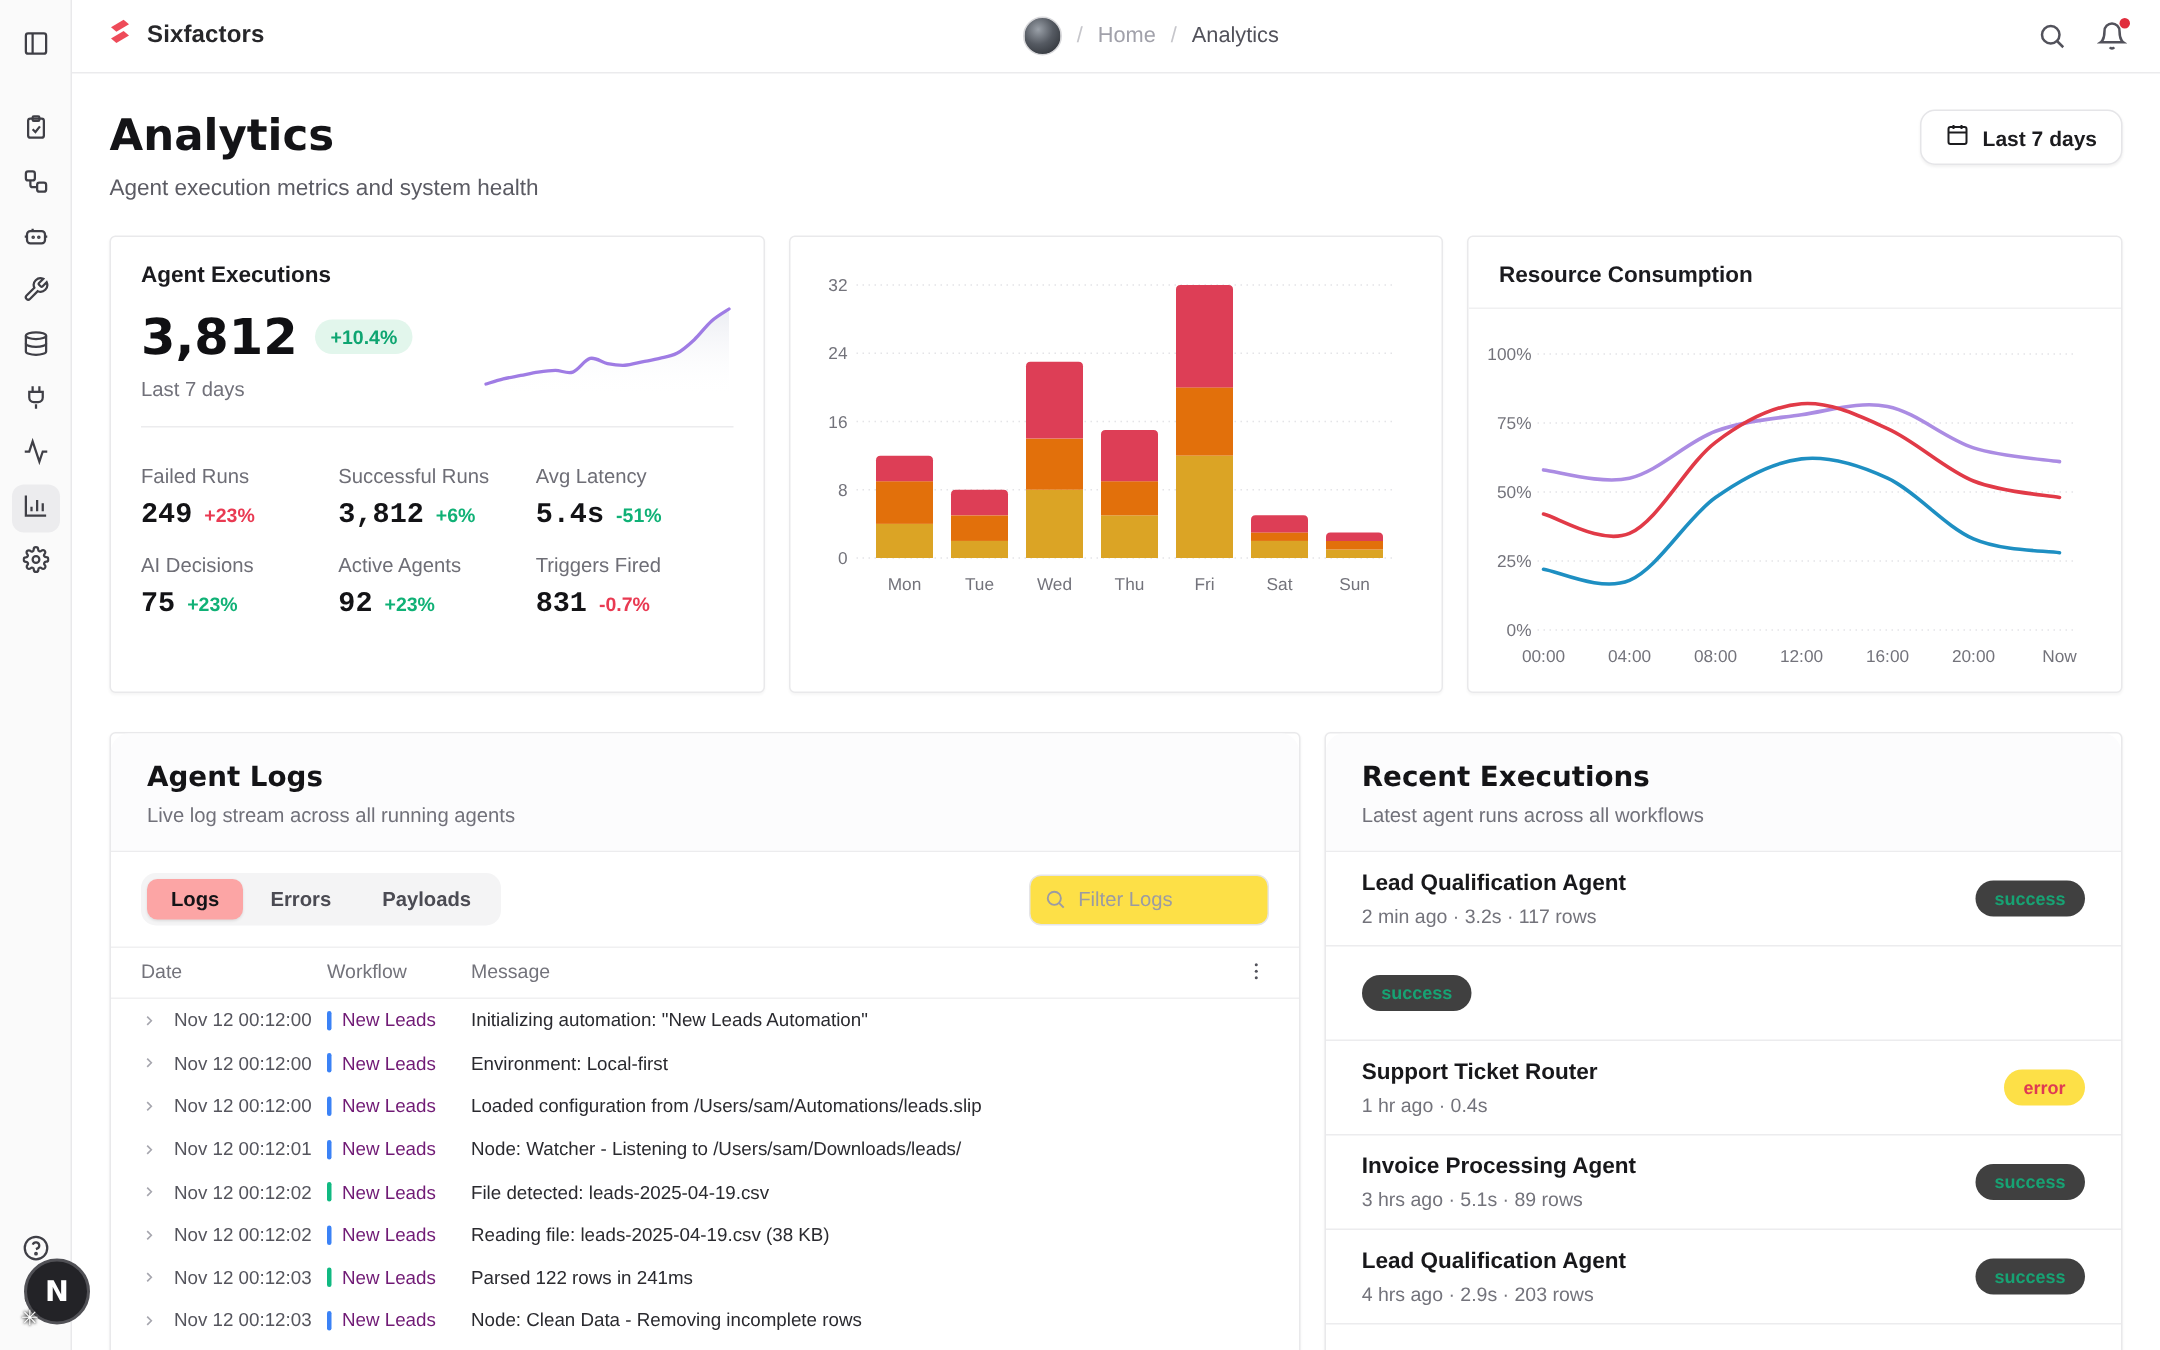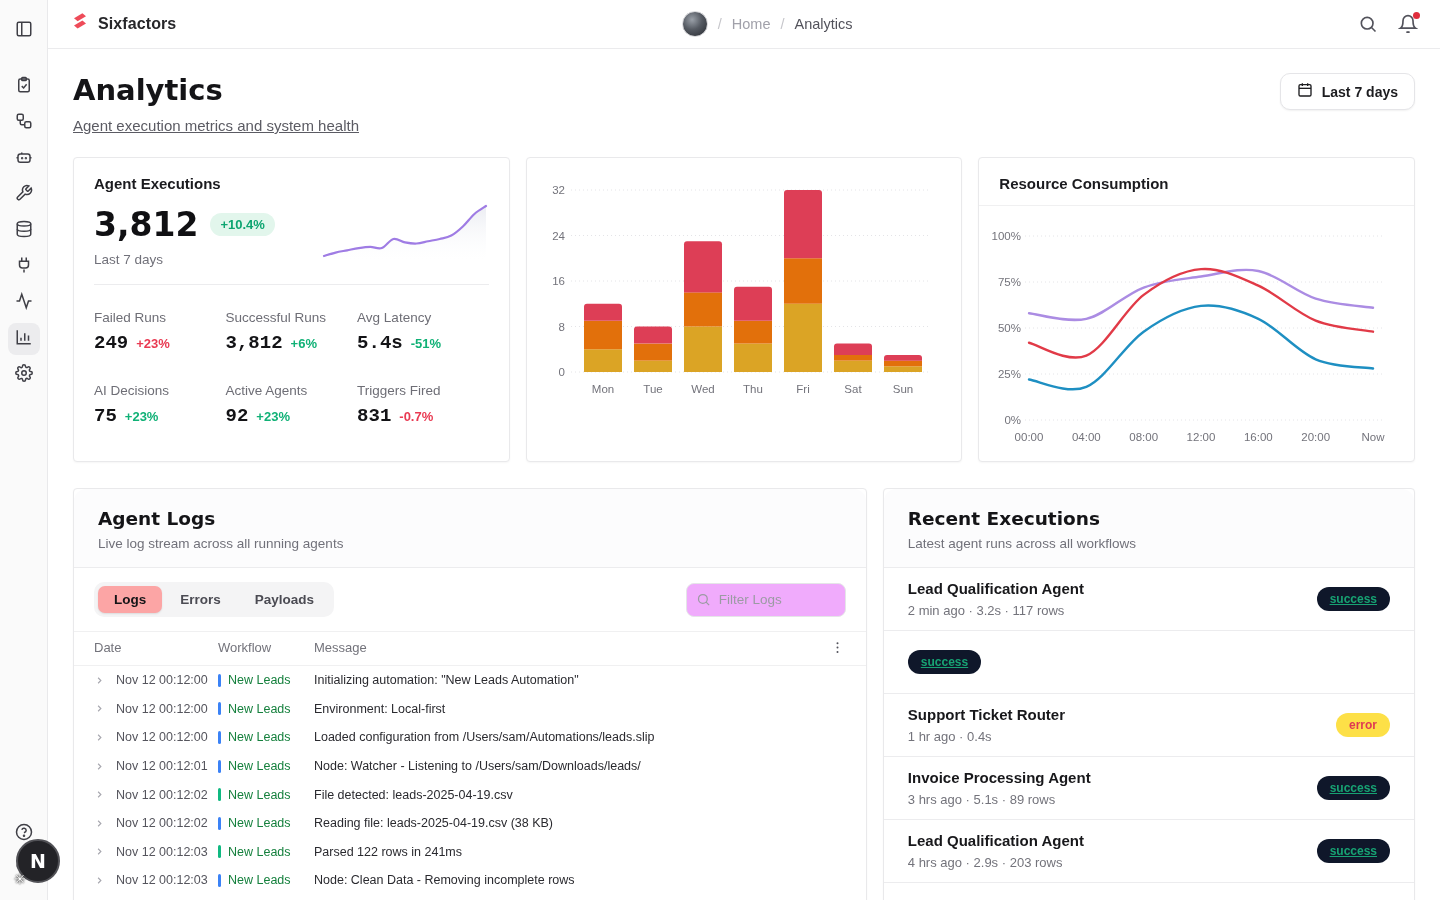--- a/index.html
+++ b/index.html
@@ -39,21 +39,21 @@
   .top-icons { display:flex; align-items:center; gap:20px; color:#52525b; }
   .top-icons .tbtn { position:relative; width:20px; height:20px; cursor:pointer; }
   .bell-dot { position:absolute; top:-2px; right:-2px; width:7px; height:7px; border-radius:50%;
     background:#e02d3c; }
 
   
   .main { position:absolute; left:48px; top:49px; right:0; bottom:0; overflow:hidden;
     padding:24px 25px; background:#fff; }
   .page-head { display:flex; align-items:flex-start; justify-content:space-between; }
   .page-title { font-family:"DejaVu Sans", sans-serif; font-size:29px; font-weight:800; color:#141417; }
-  .page-sub { margin-top:10px; font-size:15px; color:#5b5b63;text-decoration:underline; }
+  .page-sub { margin-top:10px; font-size:15px; color:#5b5b63; }
   .range-btn { display:flex; align-items:center; gap:9px; height:37px; padding:0 16px;
     border:1px solid #e5e5e8; border-radius:10px; background:#fff; font-size:14px; font-weight:700;
     color:#1c1c1f; box-shadow:0 1px 2px rgba(0,0,0,.06); cursor:pointer;
     font-family:"Liberation Sans", sans-serif; }
   .range-btn svg { width:16px; height:16px; }
 
   .card { background:#fff; border:1px solid #e9e9eb; border-radius:4px;
     box-shadow:0 1px 2px rgba(0,0,0,.04); }
   .cards { margin-top:23px; display:grid; grid-template-columns:repeat(3,1fr); gap:16px; }
   .cards .card { height:305px; overflow:hidden; }
@@ -62,21 +62,21 @@
 
   
   .exec-card { position:relative; padding:17px 20px 0; }
   .big-row { display:flex; align-items:center; gap:12px; margin-top:13px; }
   .big-num { font-family:"DejaVu Sans", sans-serif; font-size:33px; font-weight:800; color:#101013; }
   .badge-pill { background:#e2f6ec; color:#0ea571; font-size:13px; font-weight:600;
     padding:4px 10px; border-radius:999px; }
   .period { margin-top:8px; font-size:13.5px; color:#71717a; }
   .spark { position:absolute; right:20px; top:40px; width:168px; height:66px; }
   .exec-divider { margin-top:17px; border-top:1px solid #ececee; }
-  .stats-grid { display:grid; grid-template-columns:repeat(3,1fr); row-gap:29px; padding-top:25px; }
+  .stats-grid { display:grid; grid-template-columns:repeat(3,1fr); row-gap:15px; padding-top:25px; }
   .stat-label { font-size:13.5px; color:#6e6e76; }
   .stat-line { margin-top:7px; display:flex; align-items:baseline; gap:8px; }
   .stat-value { font-family:Liberation Mono, monospace; font-size:19px; font-weight:800; color:#131316; }
   .stat-delta { font-size:13px; font-weight:600; }
   .stat-delta.positive { color:#10b176; }
   .stat-delta.negative { color:#e93a52; }
 
   .chart-wrap { padding:8px 10px 0 10px; }
   .axis-label { font-size:11.5px; fill:#73737b; font-family:"Liberation Sans", sans-serif; }
 
@@ -88,45 +88,45 @@
   .panel-sub { margin-top:7px; font-size:13.5px; color:#71717a; }
 
   .logs-card { height:480px; }
   .logs-toolbar { display:flex; align-items:center; justify-content:space-between; padding:14px 20px; }
   .tabs { display:inline-flex; background:#f4f4f5; border-radius:10px; padding:4px; gap:2px; }
   .tab { border:none; background:transparent; font-family:"Liberation Sans", sans-serif;
     font-size:13.5px; font-weight:600; color:#4b4b53; padding:6px 16px; border-radius:7px; cursor:pointer; }
   .tab.active { background:#fca5a5; color:#141417; box-shadow:0 1px 2px rgba(0,0,0,.10); }
   .filter-box { position:relative; width:160px; }
   .filter-box input { width:100%; height:34px; border:1px solid #e5e5e8; border-radius:8px;
-    padding:0 10px 0 32px; font-size:13.5px; color:#3f3f46; outline:none; background:#f0abfc;
+    padding:0 10px 0 32px; font-size:13.5px; color:#3f3f46; outline:none; background:#fde047;
     font-family:"Liberation Sans", sans-serif; }
   .filter-box input::placeholder { color:#9b9ba3; }
   .filter-box .f-icon { position:absolute; left:10px; top:9px; width:15px; height:15px; color:#9b9ba3; }
 
   .log-header { display:grid; grid-template-columns:116px 88px 1fr 16px; gap:8px; padding:8px 20px 10px;
     border-top:1px solid #f0f0f1; border-bottom:1px solid #f0f0f1; color:#73737b; font-size:13px; }
   .kebab { color:#52525b; cursor:pointer; display:flex; align-items:center; justify-content:center; }
   .log-rows { }
   .log-row { display:grid; grid-template-columns:14px 94px 88px 1fr; gap:8px; align-items:center;
     height:28.6px; padding:0 20px; font-size:12.5px; cursor:pointer; }
   .log-chev { color:#a6a6ae; display:flex; align-items:center; }
   .log-chev svg { width:11px; height:11px; }
   .log-date { color:#55555d; white-space:nowrap; }
-  .log-wf { display:flex; align-items:center; gap:7px; color:#15803d; white-space:nowrap; }
+  .log-wf { display:flex; align-items:center; gap:7px; color:#701a75; white-space:nowrap; }
   .wf-bar { width:3px; height:13px; border-radius:2px; flex:none; }
   .log-msg { color:#2a2a2f; white-space:nowrap; overflow:hidden; }
 
   .recent-card { height:480px; overflow:hidden; }
   .exec-item { display:flex; align-items:center; justify-content:space-between; padding:12px 24px;
     min-height:63px; border-bottom:1px solid #ececee; cursor:pointer; }
   .exec-name { font-size:15px; font-weight:700; color:#18181b; }
   .exec-meta { margin-top:6px; font-size:13px; color:#73737b; }
   .status-badge { font-size:12px; font-weight:600; padding:5px 13px; border-radius:999px; }
-  .status-badge.success { background:#0f172a; color:#17a273;text-decoration:underline; }
+  .status-badge.success { background:#404040; color:#17a273; }
   .status-badge.error { background:#fde047; color:#df3a53; }
 </style>
 </head>
 <body>
 
 <div class="app">
 
   <nav class="sidebar">
     <div class="side-top">
       <div class="side-btn">

